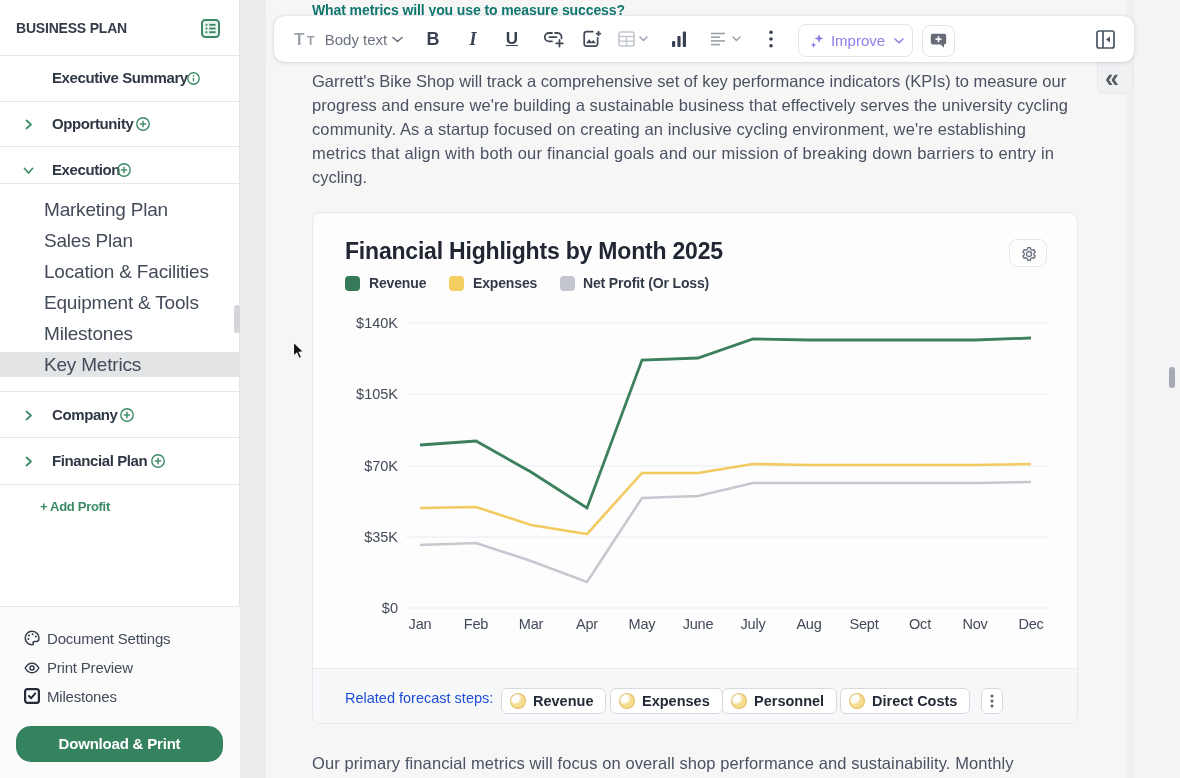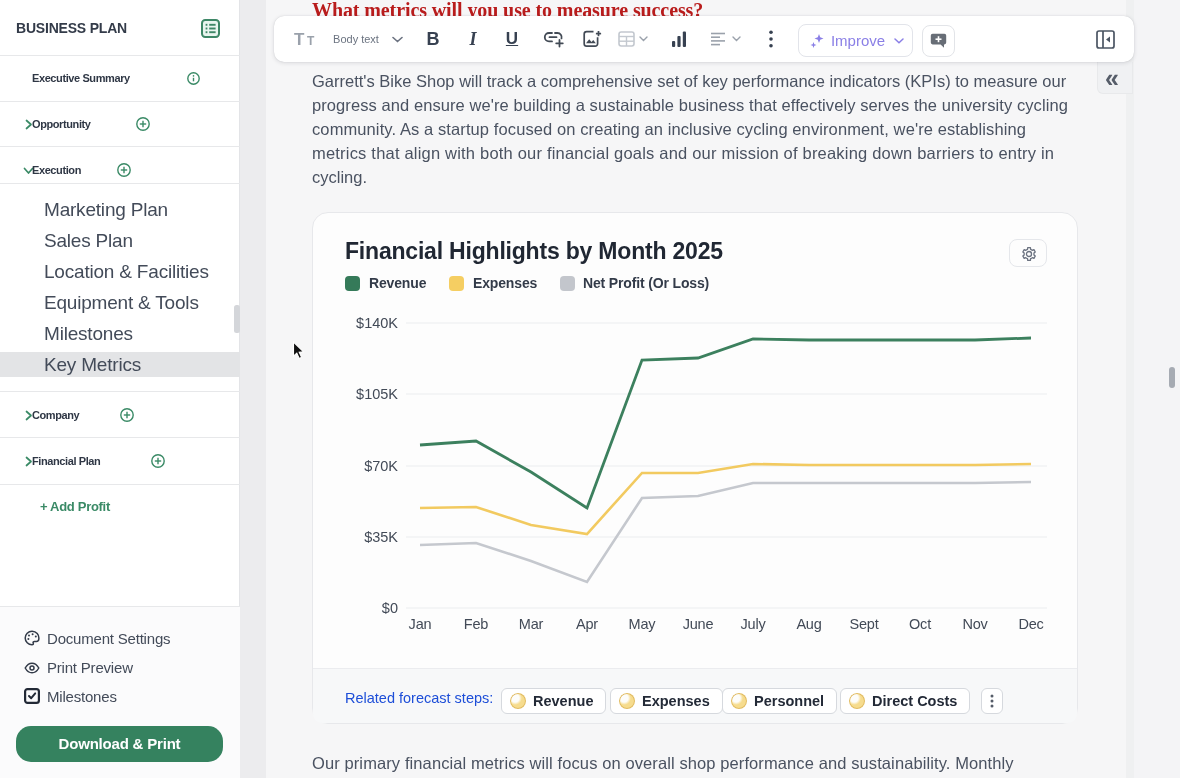--- a/index.html
+++ b/index.html
@@ -4,49 +4,49 @@
 <style>
 * { margin:0; padding:0; box-sizing:border-box; }
 html,body { width:1180px; height:778px; overflow:hidden; font-family:"Liberation Sans", sans-serif; }
 body { position:relative; background:#ececee; }
 .abs { position:absolute; }
 
 
 #sidebar { position:absolute; left:0; top:0; width:240px; height:778px; background:#ffffff; border-right:1px solid #e3e4e7; }
 .sep { position:absolute; left:0; width:240px; height:1px; background:#e7e8ea; }
 .sb-head { position:absolute; left:16px; top:20px; font-size:14px; font-weight:bold; letter-spacing:-0.2px; color:#333b49; }
-.navbold { font-size:11px; letter-spacing:-0.4px; font-weight:bold; color:#2f3745; position:absolute; left:32px; line-height:18px; }
+.navbold { font-size:15px; letter-spacing:-0.4px; font-weight:bold; color:#2f3745; position:absolute; left:52px; line-height:18px; }
 .navsub { font-size:19px; letter-spacing:-0.2px; color:#434b59; position:absolute; left:44px; line-height:18px;text-align:right; }
 .chev { position:absolute; left:23px; width:11px; height:11px; }
 .green { color:#3a8a66; }
 #keymetrics-hl { position:absolute; left:0; top:352px; width:240px; height:25px; background:#e3e4e6; }
 .sb-util { position:absolute; left:47px; font-size:15px; letter-spacing:-0.2px; color:#434b59; line-height:18px; }
 .sb-ic { position:absolute; left:24px; width:16px; height:16px; }
 #dl-btn { position:absolute; left:16px; top:726px; width:207px; height:36px; background:#35825f; border-radius:15px; color:#fff; font-weight:bold; font-size:15px; letter-spacing:-0.2px; text-align:center; line-height:36px; }
 
 
 #page { position:absolute; left:266px; top:0; width:860px; height:778px; background:#f6f6f7; }
 #rightcol { position:absolute; left:1126px; top:0; width:8px; height:778px; background:#eff0f1; }
 #rightcol2 { position:absolute; left:1134px; top:0; width:46px; height:778px; background:#f4f4f6; }
 #scroll-thumb { position:absolute; left:1169px; top:367px; width:6px; height:21px; border-radius:3px; background:#a6abb3; }
 #sb-thumb { position:absolute; left:234px; top:305px; width:6px; height:28px; border-radius:2.5px; background:#d4d6da; }
 
 #collapse-tab { position:absolute; left:1097px; top:62px; width:36px; height:32px; background:#f0f1f3; border:1px solid #e8e9eb; border-top:none; border-radius:0 0 0 6px; color:#565d69; font-size:25px; font-weight:bold; text-align:center; line-height:33px; padding-right:6px; }
 
-#qhead { position:absolute; left:312px; top:1px; font-size:20px; letter-spacing:-0.1px; line-height:18px; font-weight:bold; color:#b91c1c;font-family:Liberation Serif, serif; }
+#qhead { position:absolute; left:312px; top:1px; font-size:14px; letter-spacing:-0.1px; line-height:18px; font-weight:bold; color:#0f766e; }
 .para { position:absolute; left:312px; font-size:16.5px; line-height:24px; color:#4a5261; }
 
 
 #toolbar { position:absolute; left:274px; top:16px; width:860px; height:46px; background:#fff; border-radius:10px; box-shadow:0 1px 4px rgba(40,45,60,0.14), 0 0 1px rgba(40,45,60,0.2); }
 .tb-i { position:absolute; top:0; height:46px; display:flex; align-items:center; justify-content:center; }
 #improve-btn { position:absolute; left:524px; top:8px; width:115px; height:33px; border:1px solid #e2e4ea; border-radius:8px; }
 #comment-btn { position:absolute; left:648px; top:9px; width:33px; height:32px; border:1px solid #e2e4e8; border-radius:8px; background:#fff; }
 
 
-#card { position:absolute; left:312px; top:212px; width:766px; height:512px; background:#fdfdfd; border:1px solid #e7e8eb; border-radius:16px; }
+#card { position:absolute; left:312px; top:212px; width:766px; height:512px; background:#fdfdfd; border:1px solid #e7e8eb; border-radius:9px; }
 #card-title { position:absolute; left:32px; top:25px; font-size:23px; line-height:26px; font-weight:bold; color:#202733; letter-spacing:-0.2px; }
 .sw { position:absolute; top:63px; width:15px; height:15px; border-radius:4px; }
 .leglab { position:absolute; top:63px; font-size:14px; letter-spacing:-0.15px; line-height:15px; font-weight:bold; color:#333b49; }
 #gear-btn { position:absolute; left:696px; top:26px; width:38px; height:28px; border:1px solid #e5e7eb; border-radius:8px; }
 #card-footer { position:absolute; left:0; top:455px; width:764px; height:55px; background:#f7f8f9; border-top:1px solid #ebecef; border-radius:0 0 9px 9px; }
 .pill { position:absolute; top:19px; height:26px; background:#fff; border:1px solid #d6d9de; border-radius:6px; display:flex; align-items:center; font-size:14.5px; font-weight:bold; color:#232a37; padding:0 12px 0 8px; }
 .coin { width:16px; height:16px; border-radius:50%; background:radial-gradient(circle at 32% 32%, #fdfdfb 0 26%, rgba(253,253,251,0) 44%), radial-gradient(circle at 50% 50%, #f6dc8e 0 55%, #ecc565 100%); margin-right:7px; box-shadow:inset 0 0 0 1px #e0ba60; }
 </style>
 </head>
 <body>
@@ -224,21 +224,21 @@
   </div>
 </div>
 
 <div id="toolbar">
   <div class="tb-i" style="left:18px;width:30px">
       <svg width="26" height="18" viewBox="0 0 26 18">
         <text x="0" y="15" font-size="17" font-weight="bold" fill="#9aa1ab" font-family="Liberation Sans">T</text>
         <text x="13" y="15" font-size="12" font-weight="bold" fill="#9aa1ab" font-family="Liberation Sans">T</text>
       </svg>
     </div>
-  <div class="tb-i" style="left:47px;width:70px;font-size:11px;color:#6b7380">Body text</div>
+  <div class="tb-i" style="left:47px;width:70px;font-size:15px;color:#6b7380">Body text</div>
   <div class="tb-i" style="left:115px;width:16px">
       <svg width="11" height="7" viewBox="0 0 11 7">
         <polyline points="1,1.5 5.5,5.5 10,1.5" fill="none" stroke="#6b7280" stroke-width="1.6" stroke-linecap="round"></polyline>
       </svg>
     </div>
   <div class="tb-i" style="left:148px;width:22px;font-size:18px;font-weight:bold;color:#374151">B</div>
   <div class="tb-i" style="left:188px;width:22px;font-size:18px;font-style:italic;font-weight:bold;font-family:'Liberation Serif',serif;color:#374151">I</div>
   <div class="tb-i" style="left:227px;width:22px;font-size:17px;font-weight:bold;color:#374151;text-decoration:underline">U</div>
   <div class="tb-i" style="left:267px;width:24px">
       <svg width="21" height="18" viewBox="0 0 21 18">

